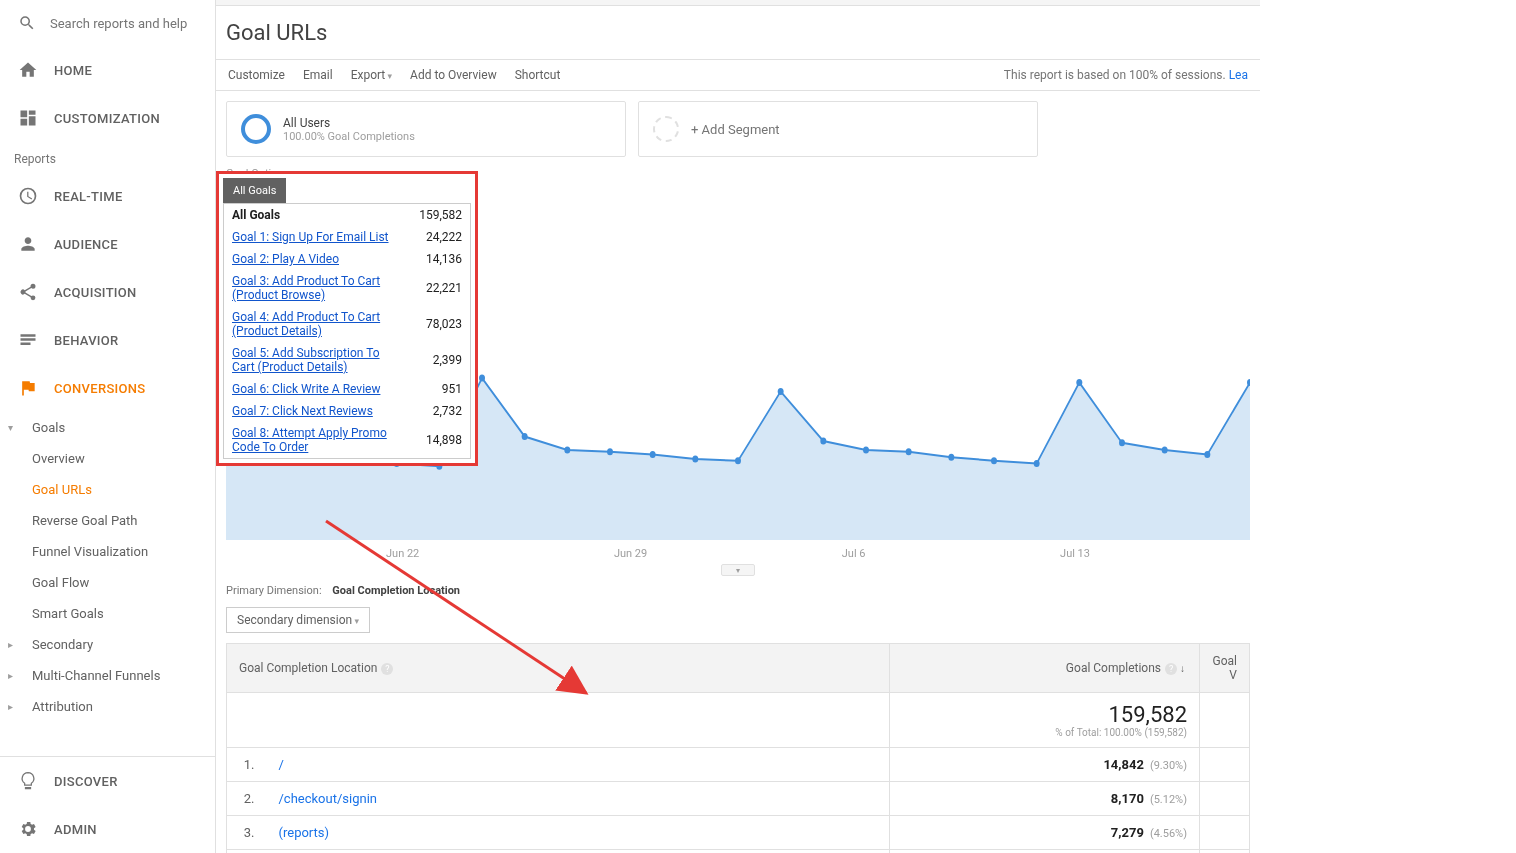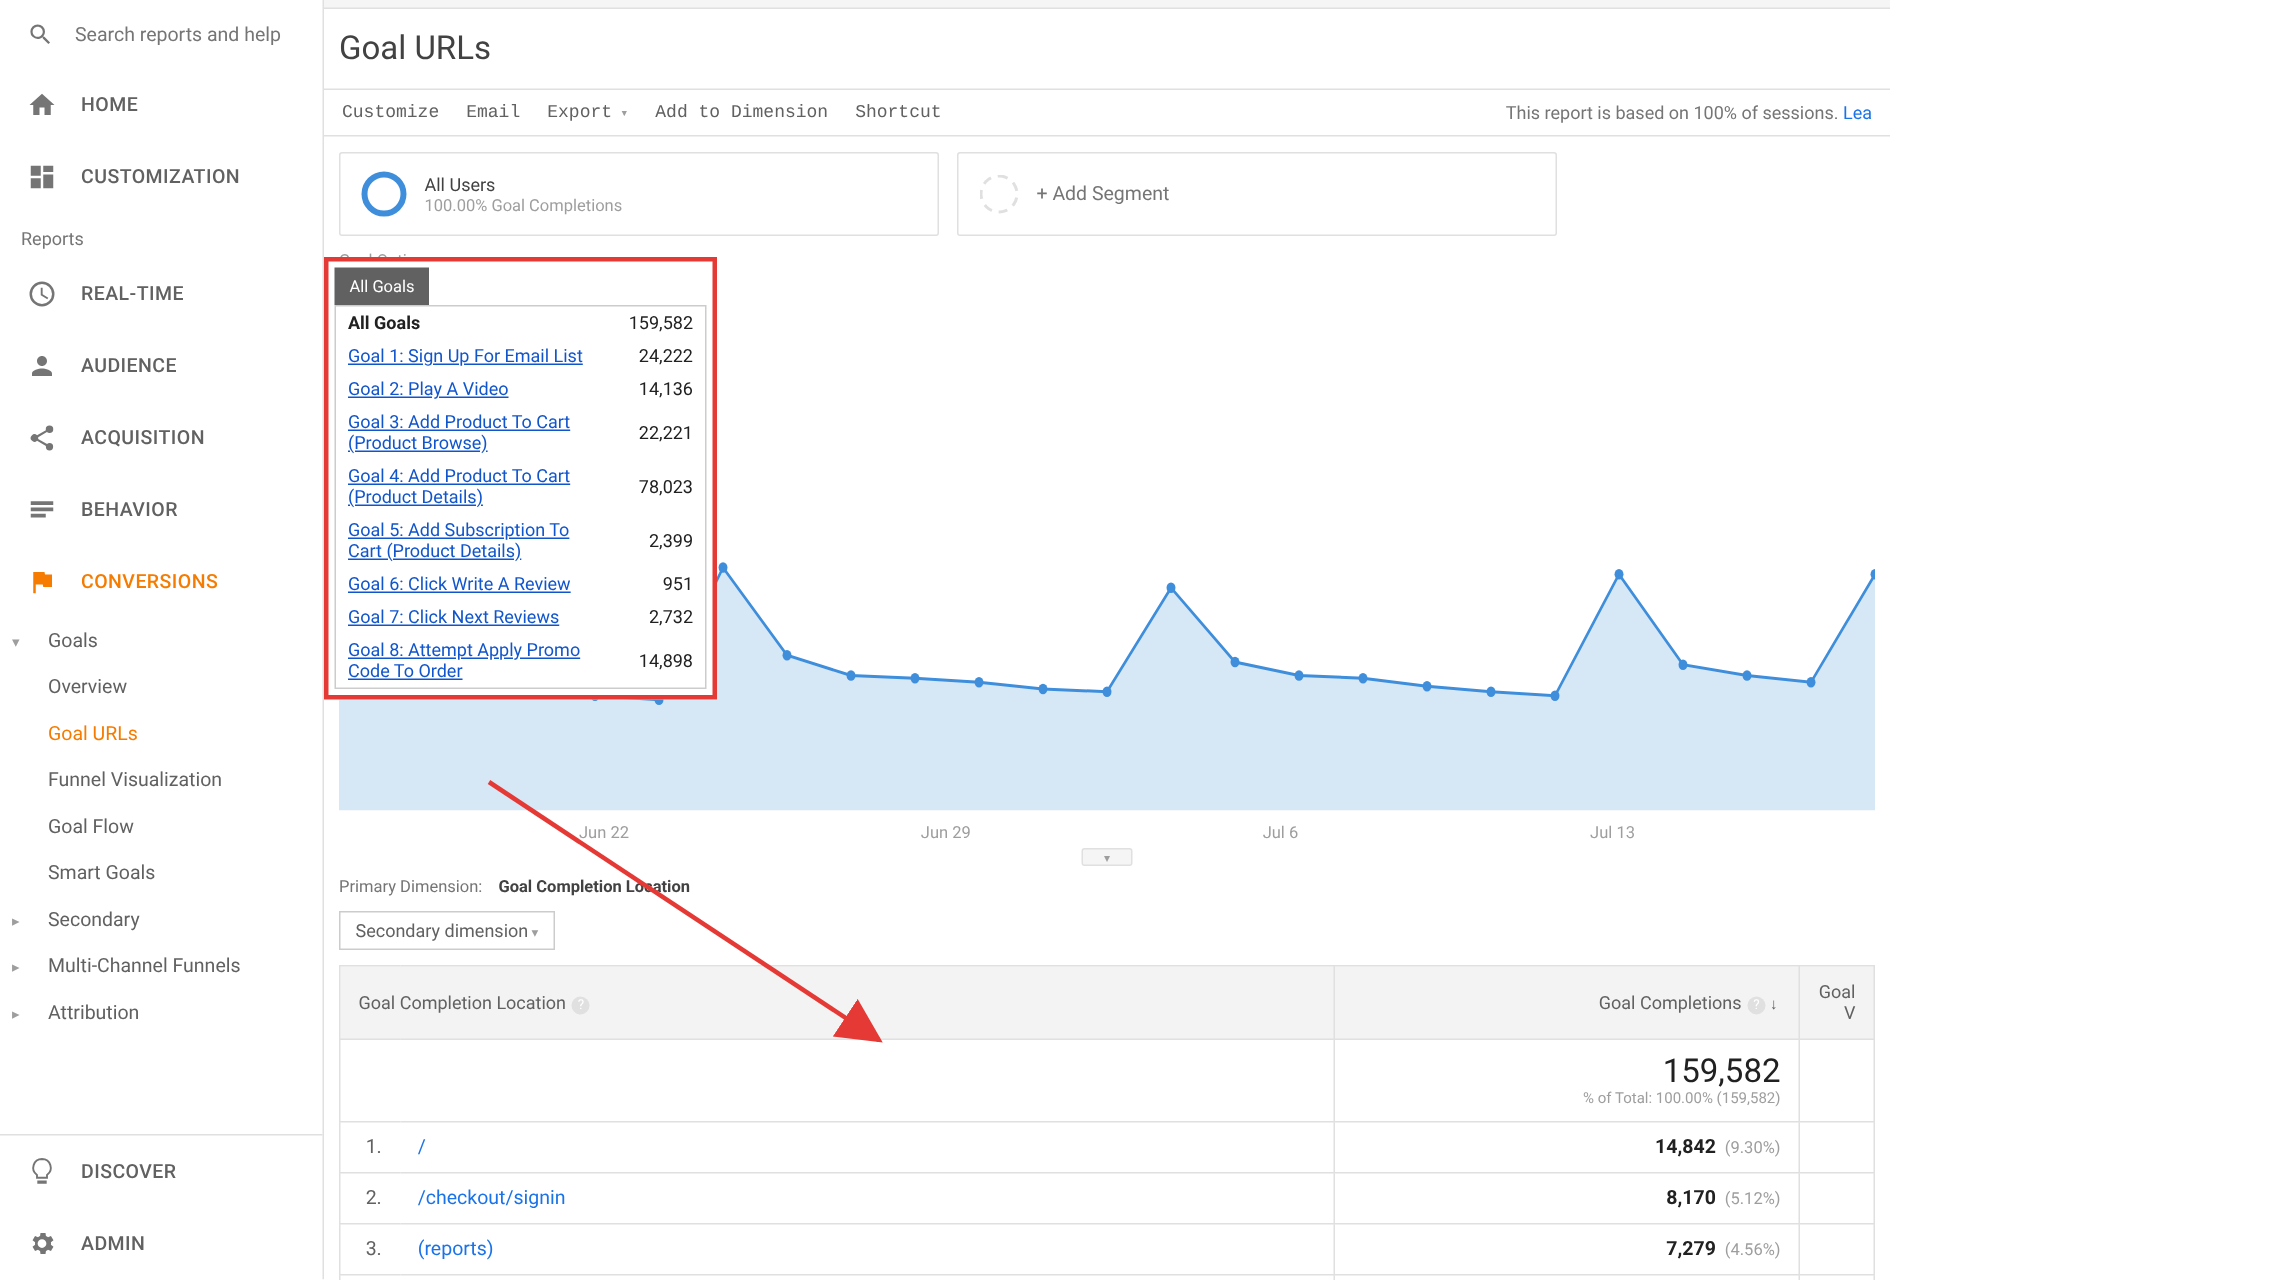--- a/index.html
+++ b/index.html
@@ -19,21 +19,21 @@
 .sub .sub-item { padding:8px 0 8px 0; font-size:13px; color:#616161; cursor:pointer; display:flex; align-items:center; }
 .sub .sub-item.expand::before { content:"▸"; color:#9e9e9e; margin-left:-24px; width:24px; font-size:10px; }
 .sub .sub-item.expanded::before { content:"▾"; color:#9e9e9e; margin-left:-24px; width:24px; font-size:10px; }
 .sub .sub-item.leaf { padding-left:0; }
 .sub .sub-item.sel { color:#f57c00; }
 .bottom-nav { border-top:1px solid #e0e0e0; }
 .main { flex:1; display:flex; flex-direction:column; background:#fff; overflow:hidden; }
 .hdr-bar { height:6px; background:#f5f5f5; border-bottom:1px solid #e0e0e0; }
 .title { padding:14px 0 14px 0; font-size:22px; font-weight:400; color:#424242; margin-left:10px;}
 .toolbar { display:flex; align-items:center; border-top:1px solid #e0e0e0; border-bottom:1px solid #e0e0e0; padding:8px 12px; font-size:12px; color:#616161; }
-.toolbar .t-item { margin-right:18px; cursor:pointer;font-family:Liberation Mono, monospace; }
+.toolbar .t-item { margin-right:18px; cursor:pointer; }
 .toolbar .t-item.dd::after { content:" ▾"; font-size:9px; color:#9e9e9e; }
 .toolbar .right { margin-left:auto; color:#757575; font-size:12px; }
 .toolbar .right a { color:#1a73e8; }
 .content { flex:1; overflow:auto; padding:0 10px; position:relative; }
 .segments { display:flex; gap:12px; margin:10px 0; }
 .seg-card { border:1px solid #e0e0e0; border-radius:2px; padding:10px 14px; display:flex; align-items:center; width:400px; height:56px; }
 .seg-circle { width:30px; height:30px; border:4px solid #3f8edb; border-radius:50%; margin-right:12px; }
 .seg-circle.dash { border-color:#e0e0e0; border-style:dashed; border-width:2px; width:26px; height:26px; }
 .seg-txt .t1 { font-size:12px; color:#424242; }
 .seg-txt .t2 { font-size:11px; color:#9e9e9e; }
@@ -134,20 +134,23 @@
         <div class="sub-item expanded">
             <span>Goals</span>
           </div>
         <div class="sub-item leaf">
             <span>Overview</span>
           </div>
         <div class="sub-item leaf sel">
             <span>Goal URLs</span>
           </div>
         <div class="sub-item leaf">
+            <span>Reverse Goal Path</span>
+          </div>
+        <div class="sub-item leaf">
             <span>Funnel Visualization</span>
           </div>
         <div class="sub-item leaf">
             <span>Goal Flow</span>
           </div>
         <div class="sub-item leaf">
             <span>Smart Goals</span>
           </div>
         <div class="sub-item expand">
             <span>Secondary</span>
@@ -176,21 +179,21 @@
     </div>
   </div>
 
   <div class="main">
     <div class="hdr-bar"></div>
     <div class="title">Goal URLs</div>
     <div class="toolbar">
       <span class="t-item">Customize</span>
       <span class="t-item">Email</span>
       <span class="t-item dd">Export</span>
-      <span class="t-item">Add to Dimension</span>
+      <span class="t-item">Add to Overview</span>
       <span class="t-item">Shortcut</span>
       <span class="right">
         <span>This report is based on 100% of sessions. </span><a>Lea</a>
       </span>
     </div>
 
     <div class="content">
       <div class="segments">
         <div class="seg-card">
           <div class="seg-circle"></div>

